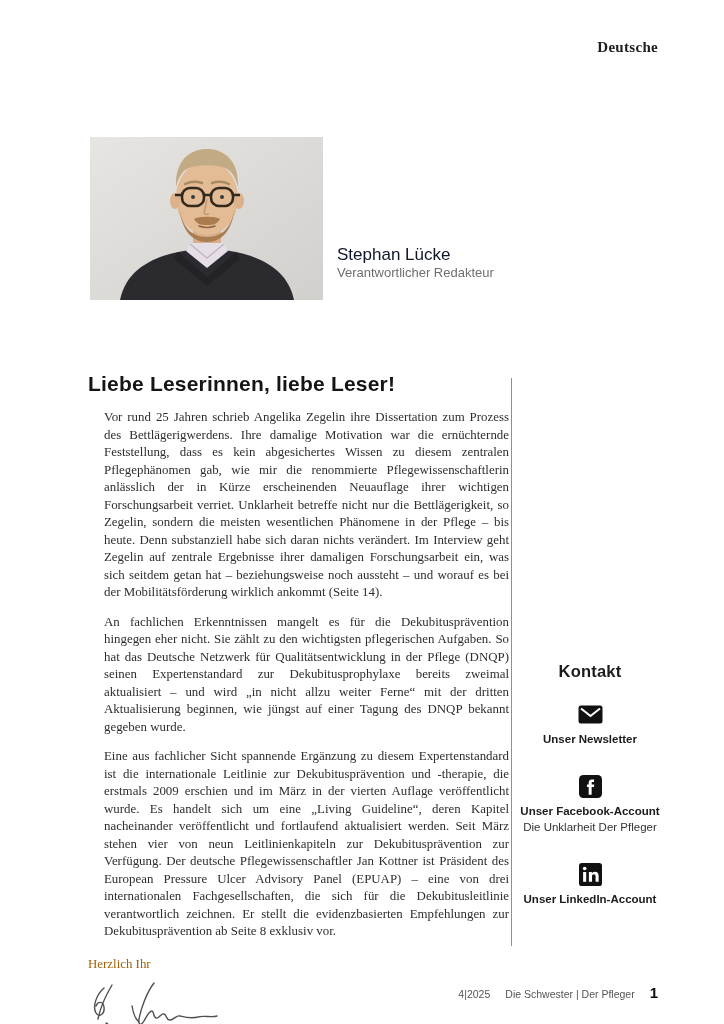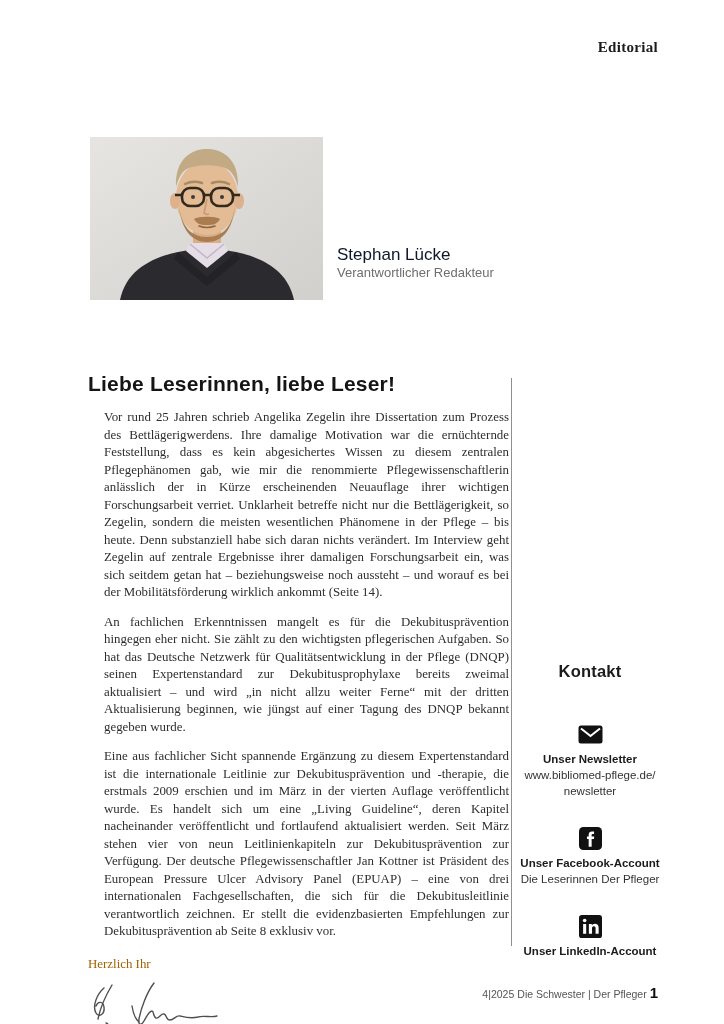--- a/index.html
+++ b/index.html
@@ -20,36 +20,36 @@
   .main h1{font-family:Liberation Sans, sans-serif;font-size:21px;line-height:24px;
         margin:0 0 13px 0;color:#151515;letter-spacing:.2px;}
   .main p{font-size:12.9px;line-height:17.5px;text-align:justify;margin:0 0 12px 16px;}
   .closing{font-size:12.9px;margin-top:16px;color:#a16207;}
   .signature{margin-top:6px;}
 
   .vrule{position:absolute;left:511px;top:378px;width:1px;height:568px;background:#8f8f8f;}
 
   .sidebar{position:absolute;left:511px;top:662px;width:158px;text-align:center;
         font-family:"Liberation Sans",sans-serif;color:#1b1b1b;}
-  .sidebar-title{font-size:16.5px;font-weight:bold;margin-bottom:42px;letter-spacing:.2px;}
+  .sidebar-title{font-size:16.5px;font-weight:bold;margin-bottom:22px;letter-spacing:.2px;}
   .contact-item{margin-bottom:28px;}
   .contact-icon{display:block;margin:0 auto 5px auto;height:23px;}
   .contact-label{font-weight:bold;font-size:11.5px;line-height:16px;}
   .contact-value{font-size:11.5px;line-height:16px;white-space:pre-line;color:#333;}
 
   .footer{position:absolute;right:66px;top:984px;font-family:"Liberation Sans",sans-serif;
-        font-size:10.5px;color:#555;display:flex;align-items:baseline;gap:3px;}
+        font-size:10.5px;color:#555;display:flex;align-items:baseline;gap:15px;}
   .footer .pagenum{font-weight:bold;color:#0e0e0e;font-size:15px;}
 </style>
 </head>
 <body>
 
 <div class="page">
 
-  <div class="editorial-label">Editorial</div>
+  <div class="editorial-label">Deutsche</div>
 
   <div class="photo">
     <svg width="233" height="163" viewBox="0 0 233 163">
       <defs>
         <linearGradient id="bg" x1="0" y1="0" x2="1" y2="1">
           <stop offset="0" stop-color="#e7e5e2"></stop>
           <stop offset="1" stop-color="#d2d0cd"></stop>
         </linearGradient>
       </defs>
       <rect width="233" height="163" fill="url(#bg)"></rect>
@@ -116,31 +116,29 @@
   <div class="sidebar">
     <div class="sidebar-title">Kontakt</div>
 
 
     <div class="contact-item">
       <svg class="contact-icon" width="25" height="19" viewBox="0 0 25 19">
         <rect x="0.5" y="0.5" width="24" height="18" rx="2.5" fill="#111"></rect>
         <path d="M3,3.5 L12.5,11 L22,3.5" fill="none" stroke="#fff" stroke-width="2"></path>
       </svg>
       <div class="contact-label">Unser Newsletter</div>
-      <div class="contact-value">www.bibliomed-pflege.de/
-newsletter</div>
     </div>
 
     <div class="contact-item">
       <svg class="contact-icon" width="23" height="23" viewBox="0 0 24 24">
         <rect width="24" height="24" rx="4.5" fill="#111"></rect>
         <path fill="#fff" d="M15.6,12.6 h-2.4 V20.5 h-3.1 v-7.9 H8.3 v-2.7 h1.8 V8.2 c0-2.1 1.3-3.4 3.4-3.4 h2.2 v2.6 h-1.7 c-0.6,0-0.8,0.3-0.8,0.9 v1.6 h2.7 z"></path>
       </svg>
       <div class="contact-label">Unser Facebook-Account</div>
-      <div class="contact-value">Die Leserinnen Der Pfleger</div>
+      <div class="contact-value">Die Unklarheit Der Pfleger</div>
     </div>
 
     <div class="contact-item">
       <svg class="contact-icon" width="23" height="23" viewBox="0 0 24 24">
         <rect width="24" height="24" rx="3" fill="#111"></rect>
         <g fill="#fff">
           <rect x="4.3" y="9.4" width="3.2" height="10.2"></rect>
           <circle cx="5.9" cy="5.7" r="1.9"></circle>
           <path d="M10.3,9.4 h3.1 v1.4 c0.5-0.9 1.7-1.7 3.3-1.7 c2.4,0 3.8,1.5 3.8,4.3 v6.2 h-3.2 v-5.7 c0-1.4-0.6-2.2-1.8-2.2 c-1.2,0-1.9,0.8-1.9,2.2 v5.7 h-3.3 z"></path>
         </g>

